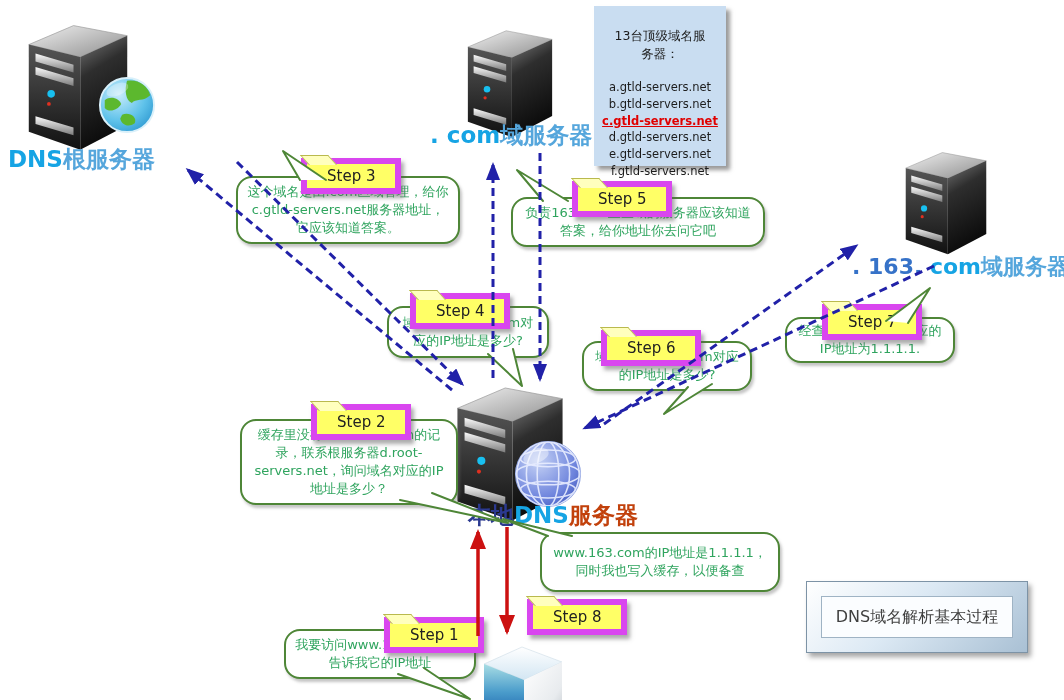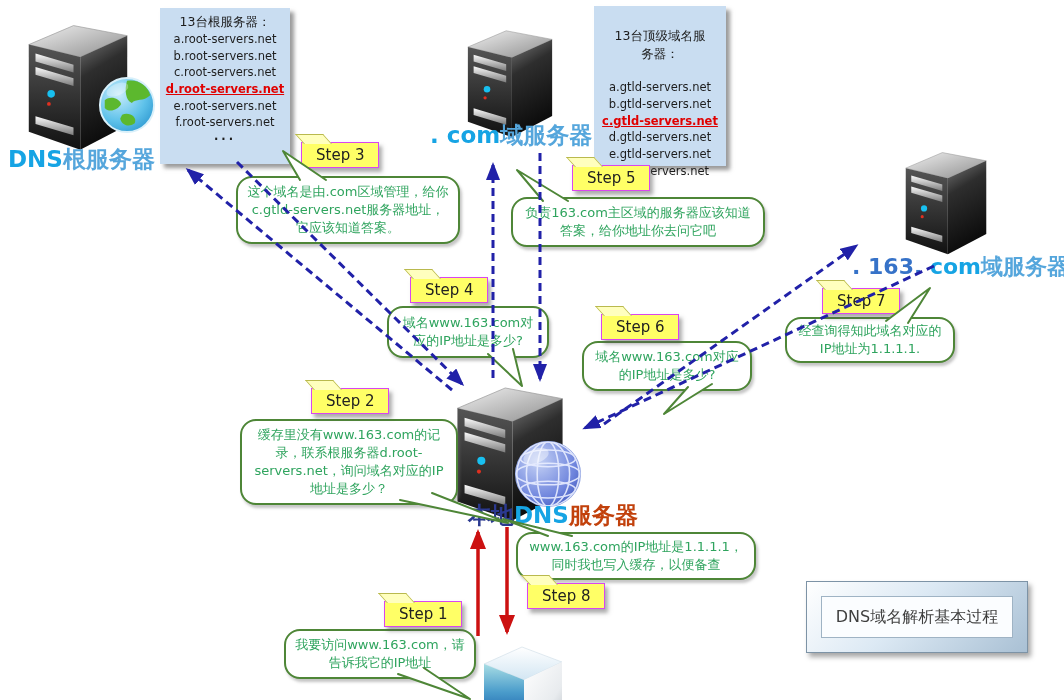--- a/index.html
+++ b/index.html
@@ -10,23 +10,23 @@
   
   .info-box{
     position:absolute;background:#c9ddf1;box-shadow:4px 4px 4px rgba(120,120,120,.75);
     padding:5px 4px;font-size:11.5px;color:#1c1c1c;text-align:center;line-height:1.45;z-index:12;
   }
   .info-box .t{font-size:12.5px;}
   .info-box .hl{color:#e00000;font-weight:bold;text-decoration:underline;}
   .info-box .more{letter-spacing:3px;font-weight:bold;}
   
   .note{
-    position:absolute;background:#ffff66;border:1px solid #d946ef;
-    box-shadow:3px 4px 4px rgba(90,90,90,.5);padding:3px 14px;font-size:15px;color:#222;
-    text-align:center;z-index:30;white-space:nowrap;
+    position:absolute;background:#ffff66;border:6px solid #d946ef;
+    box-shadow:3px 4px 4px rgba(90,90,90,.5);padding:3px 20px;font-size:15px;color:#222;
+    text-align:center;z-index:30;white-space:nowrap;margin-top:16px;
   }
   .note::before{
     content:"";position:absolute;left:2px;top:-9px;width:26px;height:9px;background:#ffffbe;
     border:1px solid #b9b94e;border-bottom:none;transform:skewX(42deg);transform-origin:bottom left;
   }
   
   .bubble{
     position:absolute;background:#fff;border:2px solid #4e8637;border-radius:16px;
     color:#2fa45e;font-size:13px;text-align:center;padding:5px 8px;z-index:20;
     box-shadow:2px 3px 3px rgba(110,110,110,.4);
@@ -179,30 +179,20 @@
   <div class="svr-label" style="left:8px;top:144px">
     <span class="c-cyan">DNS</span><span class="c-blue">根服务器</span>
   </div>
   <div class="svr-label" style="left:852px;top:252px;font-size:22px">
     <span class="c-royal">. 163. </span><span class="c-cyan">com</span><span class="c-blue">域服务器</span>
   </div>
   <div class="svr-label" style="left:428px;top:500px">
     <span class="c-navy">本地</span><span class="c-cyan">DNS</span><span class="c-midblue">服务器</span>
   </div>
 
-  <div class="info-box" style="left:160px;top:8px;width:122px;height:146px">
-    <div class="t">13台根服务器：</div>
-    <div>a.root-servers.net</div>
-    <div>b.root-servers.net</div>
-    <div>c.root-servers.net</div>
-    <div class="hl">d.root-servers.net</div>
-    <div>e.root-servers.net</div>
-    <div>f.root-servers.net</div>
-    <div class="more">···</div>
-  </div>
 
   <div class="info-box" style="left:594px;top:6px;width:124px;height:150px">
     <div class="t" style="width:92px;margin:16px auto">13台顶级域名服务器：</div>
     <div>a.gtld-servers.net</div>
     <div>b.gtld-servers.net</div>
     <div class="hl">c.gtld-servers.net</div>
     <div>d.gtld-servers.net</div>
     <div>e.gtld-servers.net</div>
     <div>f.gtld-servers.net</div>
   </div>
@@ -215,21 +205,21 @@
   <div class="note" style="left:311px;top:388px">Step 2</div>
   <div class="note" style="left:527px;top:583px">Step 8</div>
   <div class="note" style="left:384px;top:601px">Step 1</div>
 
   <div class="bubble" style="left:236px;top:176px;width:224px;height:68px">这个域名是由.com区域管理，给你c.gtld-servers.net服务器地址，它应该知道答案。</div>
   <div class="bubble" style="left:511px;top:197px;width:254px;height:50px">负责163.com主区域的服务器应该知道答案，给你地址你去问它吧</div>
   <div class="bubble" style="left:387px;top:306px;width:162px;height:52px">域名www.163.com对应的IP地址是多少?</div>
   <div class="bubble" style="left:582px;top:341px;width:170px;height:50px">域名www.163.com对应的IP地址是多少?</div>
   <div class="bubble" style="left:785px;top:317px;width:170px;height:46px">经查询得知此域名对应的IP地址为1.1.1.1.</div>
   <div class="bubble" style="left:240px;top:419px;width:218px;height:86px">缓存里没有www.163.com的记录，联系根服务器d.root-servers.net，询问域名对应的IP地址是多少？</div>
-  <div class="bubble" style="left:516px;top:532px;width:240px;height:48px">www.163.com的IP地址是1.1.1.1，同时我也写入缓存，以便备查</div>
+  <div class="bubble" style="left:540px;top:532px;width:240px;height:60px">www.163.com的IP地址是1.1.1.1，同时我也写入缓存，以便备查</div>
   <div class="bubble" style="left:284px;top:629px;width:192px;height:50px">我要访问www.163.com，请告诉我它的IP地址</div>
 
   <div class="legend">
     <div class="legend-inner">DNS域名解析基本过程</div>
   </div>
 
   <svg id="overlay" width="1064" height="700" viewBox="0 0 1064 700">
     <defs>
       <marker id="mBlue" markerUnits="userSpaceOnUse" markerWidth="18" markerHeight="14" refX="15" refY="7" orient="auto">
         <path d="M0,0 L18,7 L0,14 z" fill="#2121a8"></path>

